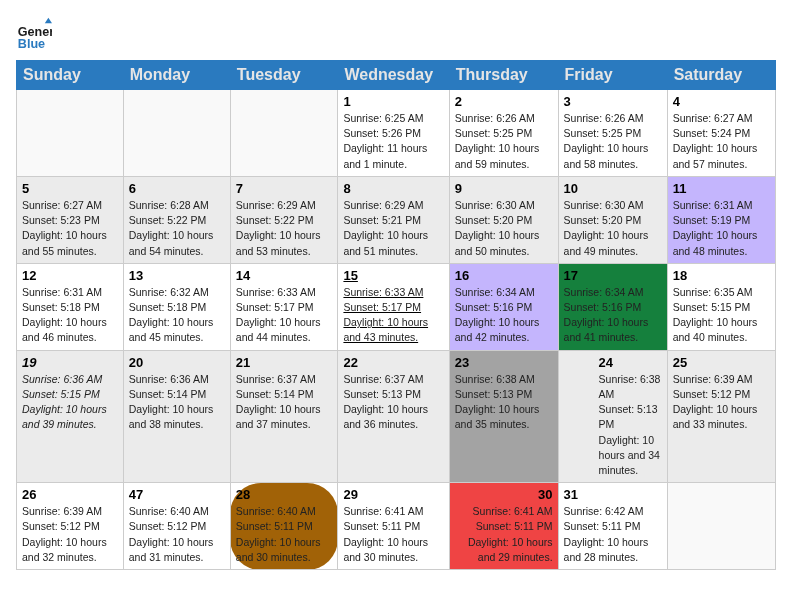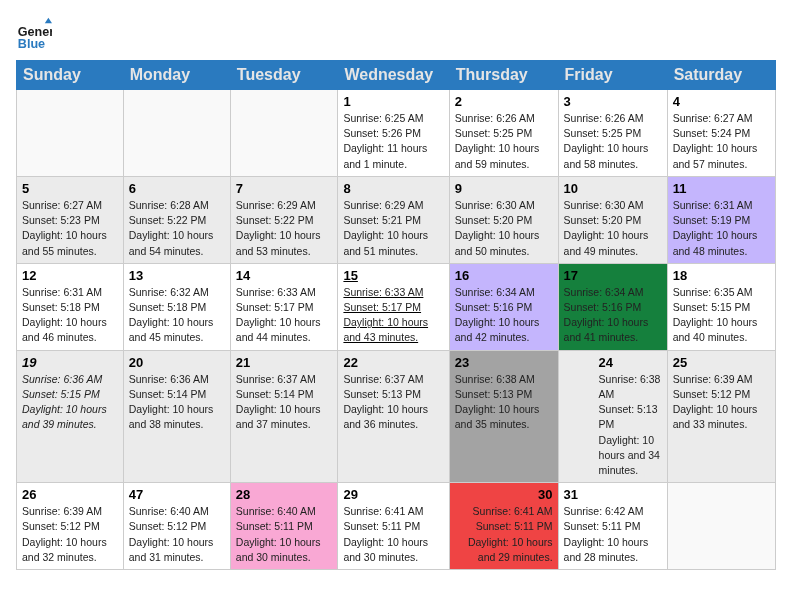--- a/index.html
+++ b/index.html
@@ -222,21 +222,21 @@
       </tr>
       <tr>
         <td style="background-color: rgb(255, 255, 255);">
         <span class="day-num">26</span>
         <span class="day-info">Sunrise: 6:39 AM<br>Sunset: 5:12 PM<br>Daylight: 10 hours and 32 minutes.</span>
       </td>
         <td style="background-color: rgb(255, 255, 255);">
         <span class="day-num">47</span>
         <span class="day-info">Sunrise: 6:40 AM<br>Sunset: 5:12 PM<br>Daylight: 10 hours and 31 minutes.</span>
       </td>
-        <td style="background-color: #f9a8d4;">
+        <td style="background-color: #a16207; border-radius: 31px;">
         <span class="day-num">28</span>
         <span class="day-info">Sunrise: 6:40 AM<br>Sunset: 5:11 PM<br>Daylight: 10 hours and 30 minutes.</span>
       </td>
         <td style="background-color: rgb(255, 255, 255);">
         <span class="day-num">29</span>
         <span class="day-info">Sunrise: 6:41 AM<br>Sunset: 5:11 PM<br>Daylight: 10 hours and 30 minutes.</span>
       </td>
         <td style="background-color: #ef4444; text-align: right;">
         <span class="day-num">30</span>
         <span class="day-info">Sunrise: 6:41 AM<br>Sunset: 5:11 PM<br>Daylight: 10 hours and 29 minutes.</span>

